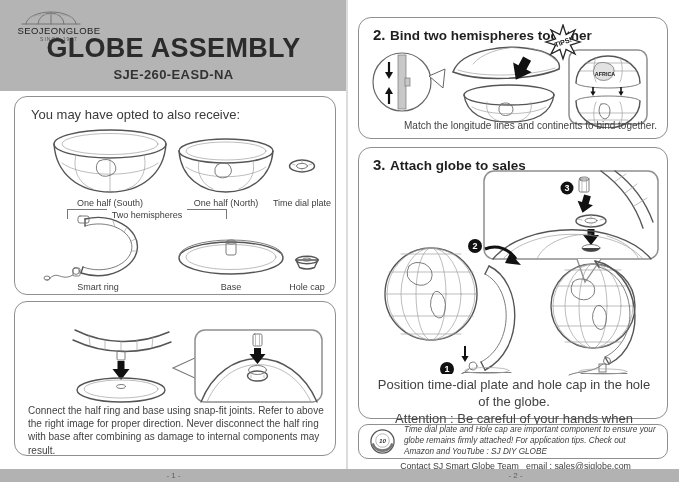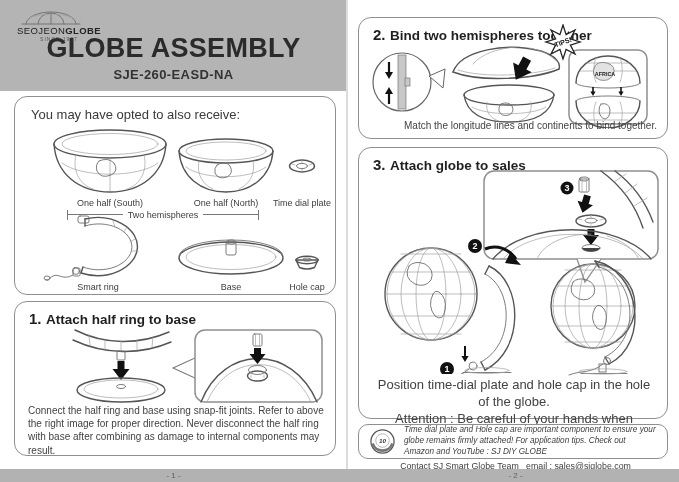--- a/index.html
+++ b/index.html
@@ -4,21 +4,21 @@
 <style>
   html,body { margin:0; padding:0; background:#ffffff; }
   .sheet {
     position:relative; width:679px; height:482px; background:#ffffff;
     font-family:"Liberation Sans", sans-serif; overflow:hidden; color:#2d2d2d;
   }
   
   .header-bar { position:absolute; left:0; top:0; width:347px; height:91px; background:#b4b4b4; }
   .logo { position:absolute; left:16px; top:8px; width:86px; text-align:center; }
   .logo-brand { font-size:9.5px; letter-spacing:.4px; color:#222; line-height:10px; }
-  .logo-brand .bold { font-weight:bold; }
+  .logo-brand .bold { font-weight:normal; }
   .logo-since { font-size:5px; letter-spacing:1px; color:#555; line-height:6px; }
   .page-title { position:absolute; left:0; top:33px; width:347px; text-align:center;
     font-size:27px; font-weight:bold; color:#2b2b2b; letter-spacing:.3px; }
   .page-model { position:absolute; left:0; top:67px; width:347px; text-align:center;
     font-size:13px; font-weight:600; color:#333; letter-spacing:.4px; }
   
   .rbox { position:absolute; background:#fff; border:1.6px solid #8f8f8f; border-radius:13px; box-sizing:border-box; }
   #boxA { left:14px; top:96px;  width:322px; height:199px; }
   #boxB { left:14px; top:301px; width:322px; height:155px; }
   #boxC { left:358px; top:17px;  width:310px; height:122px; }
@@ -28,21 +28,21 @@
   .box-heading { position:absolute; left:16px; top:10px; font-size:13px; color:#3a3a3a; }
   .step-heading { position:absolute; left:14px; top:8px; font-weight:bold; color:#1f1f1f; }
   .step-heading .num { font-size:15px; }
   .step-heading .txt { font-size:13.5px; }
   .body-text { font-size:10px; color:#424242; line-height:1.32; }
   #boxB .body-text { position:absolute; left:13px; right:11px; top:102px; }
   #boxC .body-text { position:absolute; left:14px; right:10px; bottom:6px;text-align:right; }
   #boxD .body-text { position:absolute; left:14px; right:12px; top:228px; font-size:13px;text-align:center; }
   .comp-label { position:absolute; font-size:9px; color:#3d3d3d; text-align:center; }
   
-  .bracket { position:absolute; left:52px; top:112px; width:192px; height:11px; display:flex; align-items:center; }
+  .bracket { position:absolute; left:52px; top:112px; width:160px; height:11px; display:flex; align-items:flex-start; }
   .bracket .tick { width:1.2px; background:#777; height:10px; }
   .bracket .line { flex:1; border-bottom:1.2px solid #777; margin-bottom:1px; }
   .bracket .blabel { font-size:9px; color:#3d3d3d; padding:0 5px; line-height:11px; transform:translateY(1px); white-space:nowrap; }
   .illus { position:absolute; }
   
   .note-text { font-size:8.2px; color:#3d3d3d; line-height:1.32; }
   .contact-line { position:absolute; left:352px; top:461px; width:327px; text-align:center;
     font-size:8.8px; color:#3c3c3c; white-space:pre; }
   
   .footer-bar { position:absolute; left:0; top:469px; width:679px; height:13px; background:#b2b2b2; }
@@ -144,24 +144,20 @@
       <ellipse class="lw" cx="14" cy="7" rx="11" ry="3.8"></ellipse>
       <ellipse class="lm" cx="14" cy="6.6" rx="4.5" ry="1.6"></ellipse>
     </svg>
 
     <div class="comp-label" style="left:28px;top:185px;width:110px">Smart ring</div>
     <div class="comp-label" style="left:160px;top:185px;width:112px">Base</div>
     <div class="comp-label" style="left:264px;top:185px;width:56px">Hole cap</div>
   </div>
 
   <div class="rbox" id="boxB">
-    <div class="step-heading">
-      <span class="num">1.</span>
-      <span class="txt">Attach half ring to base</span>
-    </div>
     <svg class="illus" style="left:10px;top:26px" width="300" height="76" viewBox="0 0 300 76">
       <path class="lw" d="M50 2 C80 17 114 17 144 4"></path>
       <path class="lw" d="M48 12 C80 27 116 27 146 14"></path>
       <path class="ll" d="M64 7 l1 10 M80 12 l0 10 M96 13 l0 10 M112 12 l0 10 M128 9 l-1 10"></path>
       <rect class="lm" x="92" y="23" width="8" height="9" rx="1"></rect>
       <path d="M92.5 33 h7 v8 h5 l-8.5 11 -8.5 -11 h5 z" fill="#111"></path>
       <ellipse class="lw" cx="96" cy="62" rx="44" ry="12"></ellipse>
       <ellipse class="ll" cx="96" cy="61" rx="37" ry="9"></ellipse>
       <ellipse class="lm" cx="96" cy="58.5" rx="4.5" ry="2"></ellipse>
       <path d="M148 40 L172 29 L172 51 Z" fill="#ffffff" stroke="#777" stroke-width="1.1"></path>

